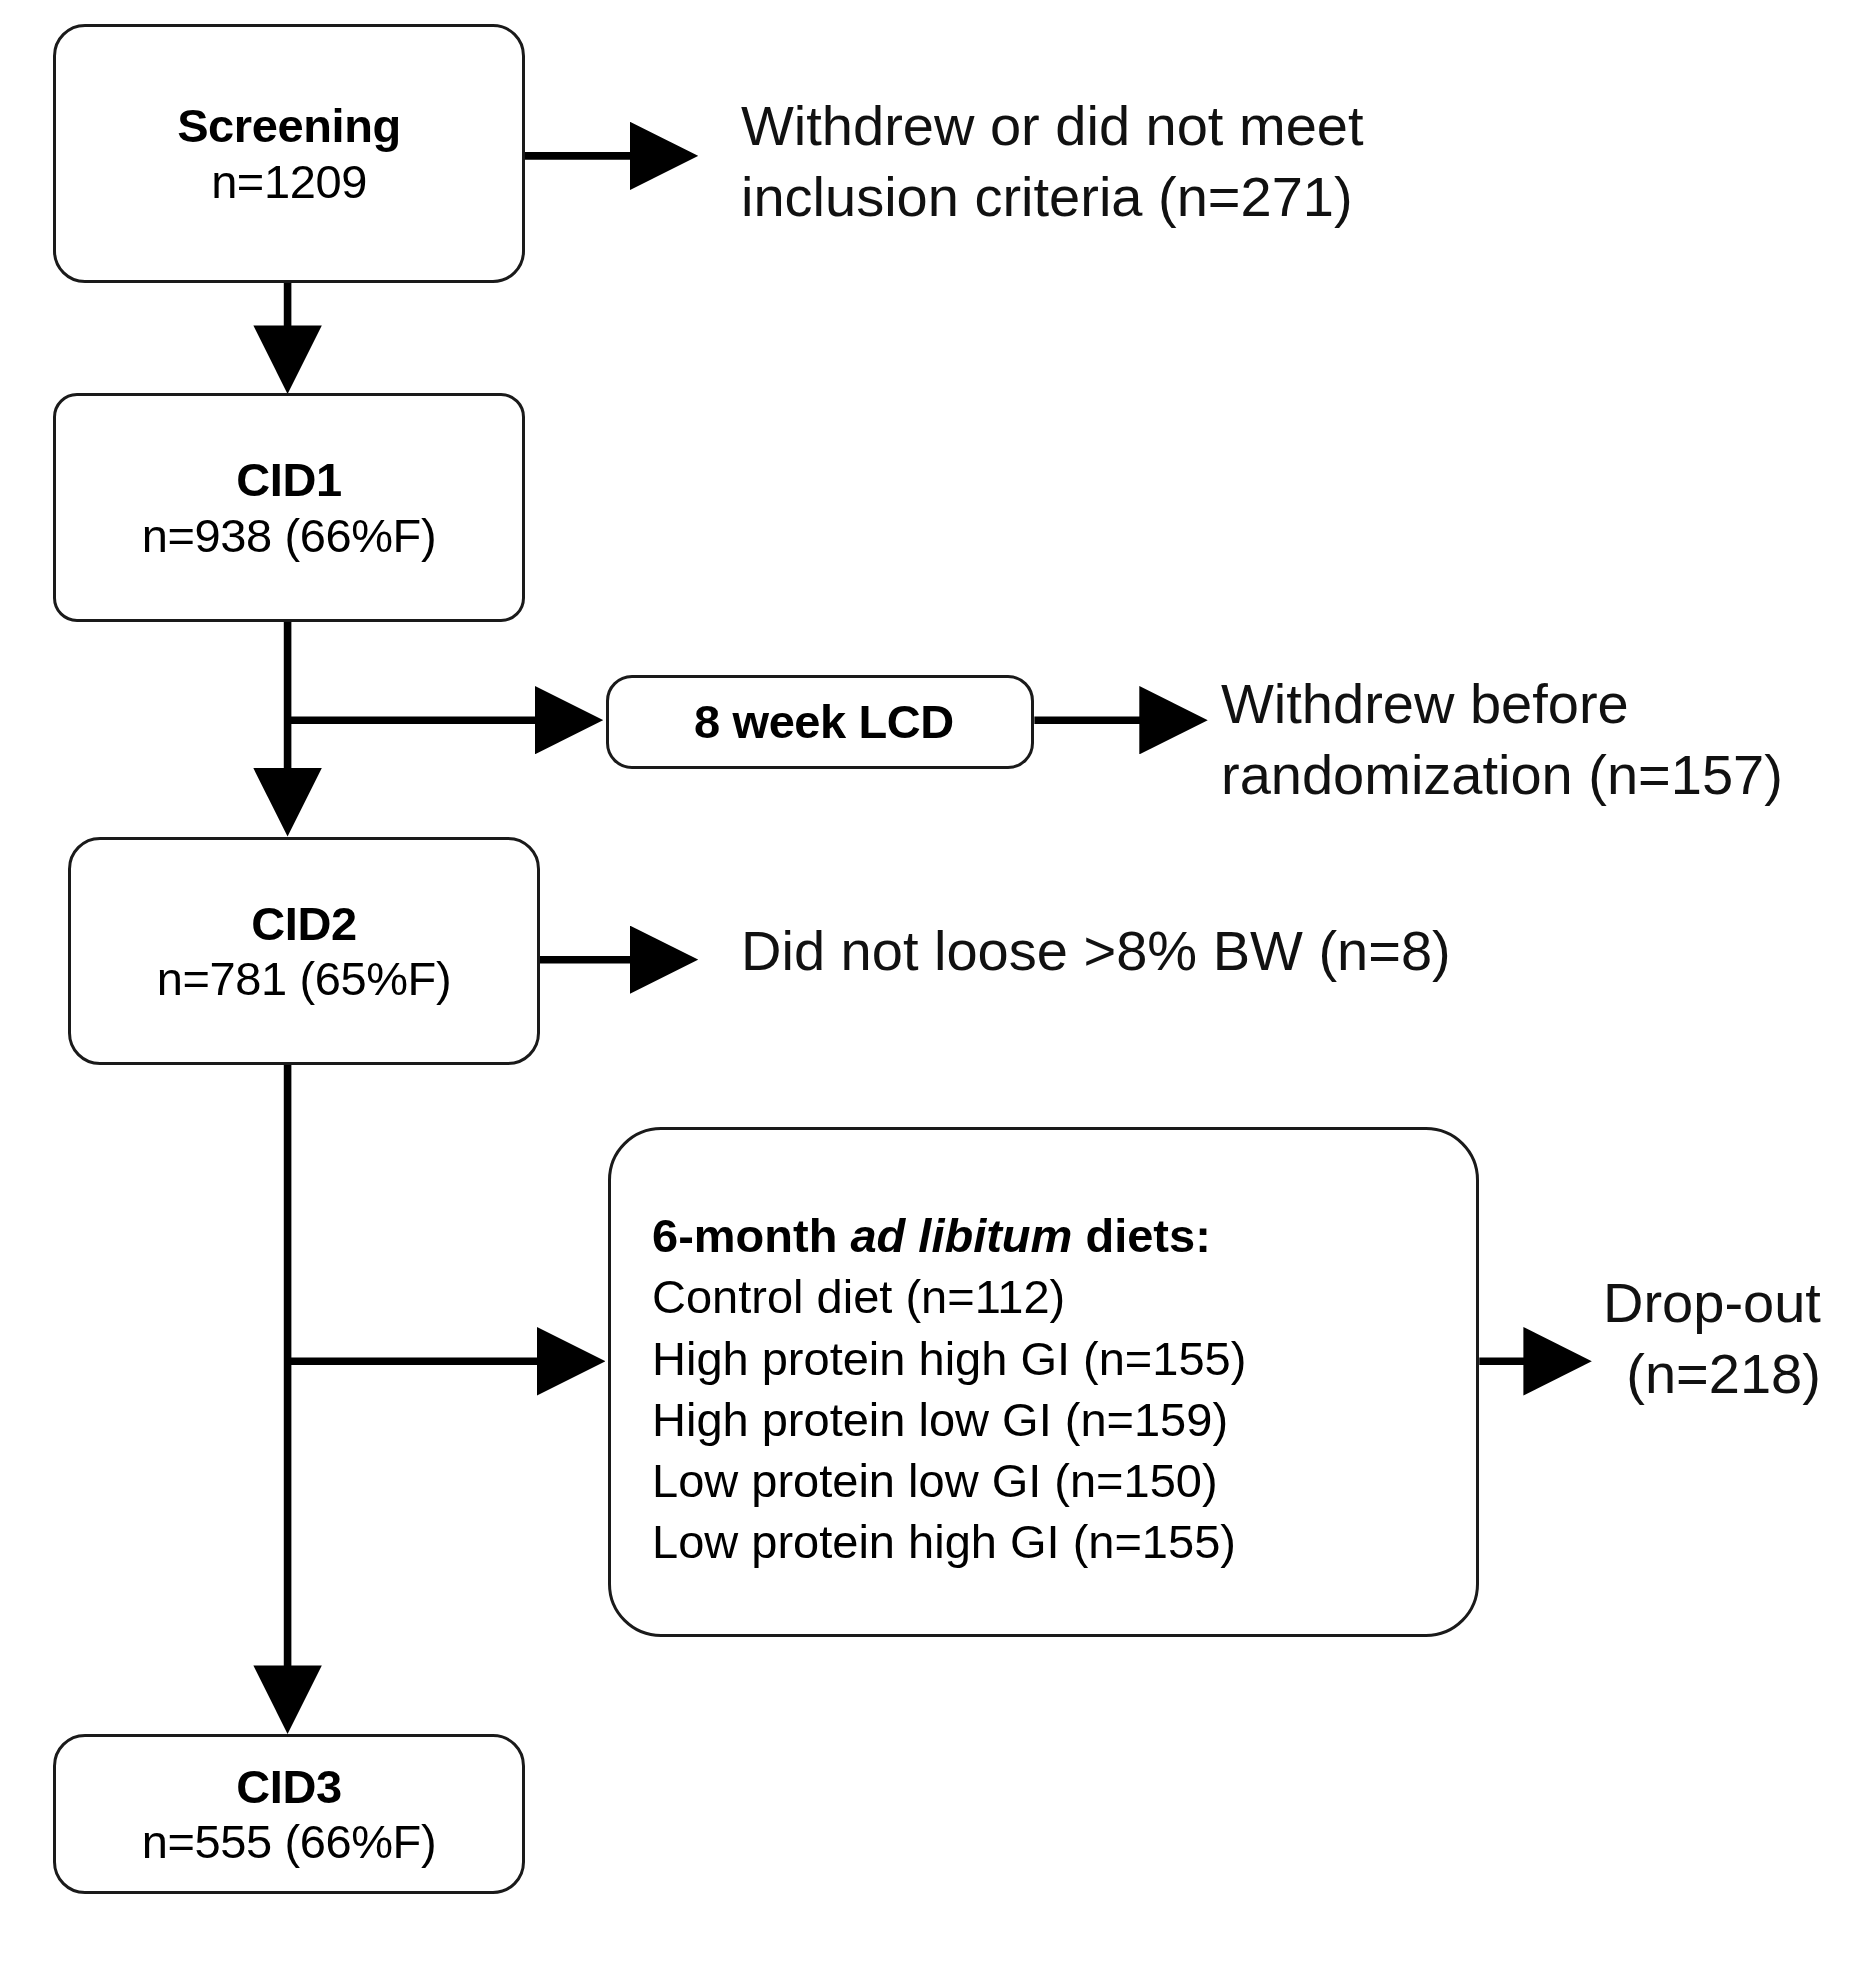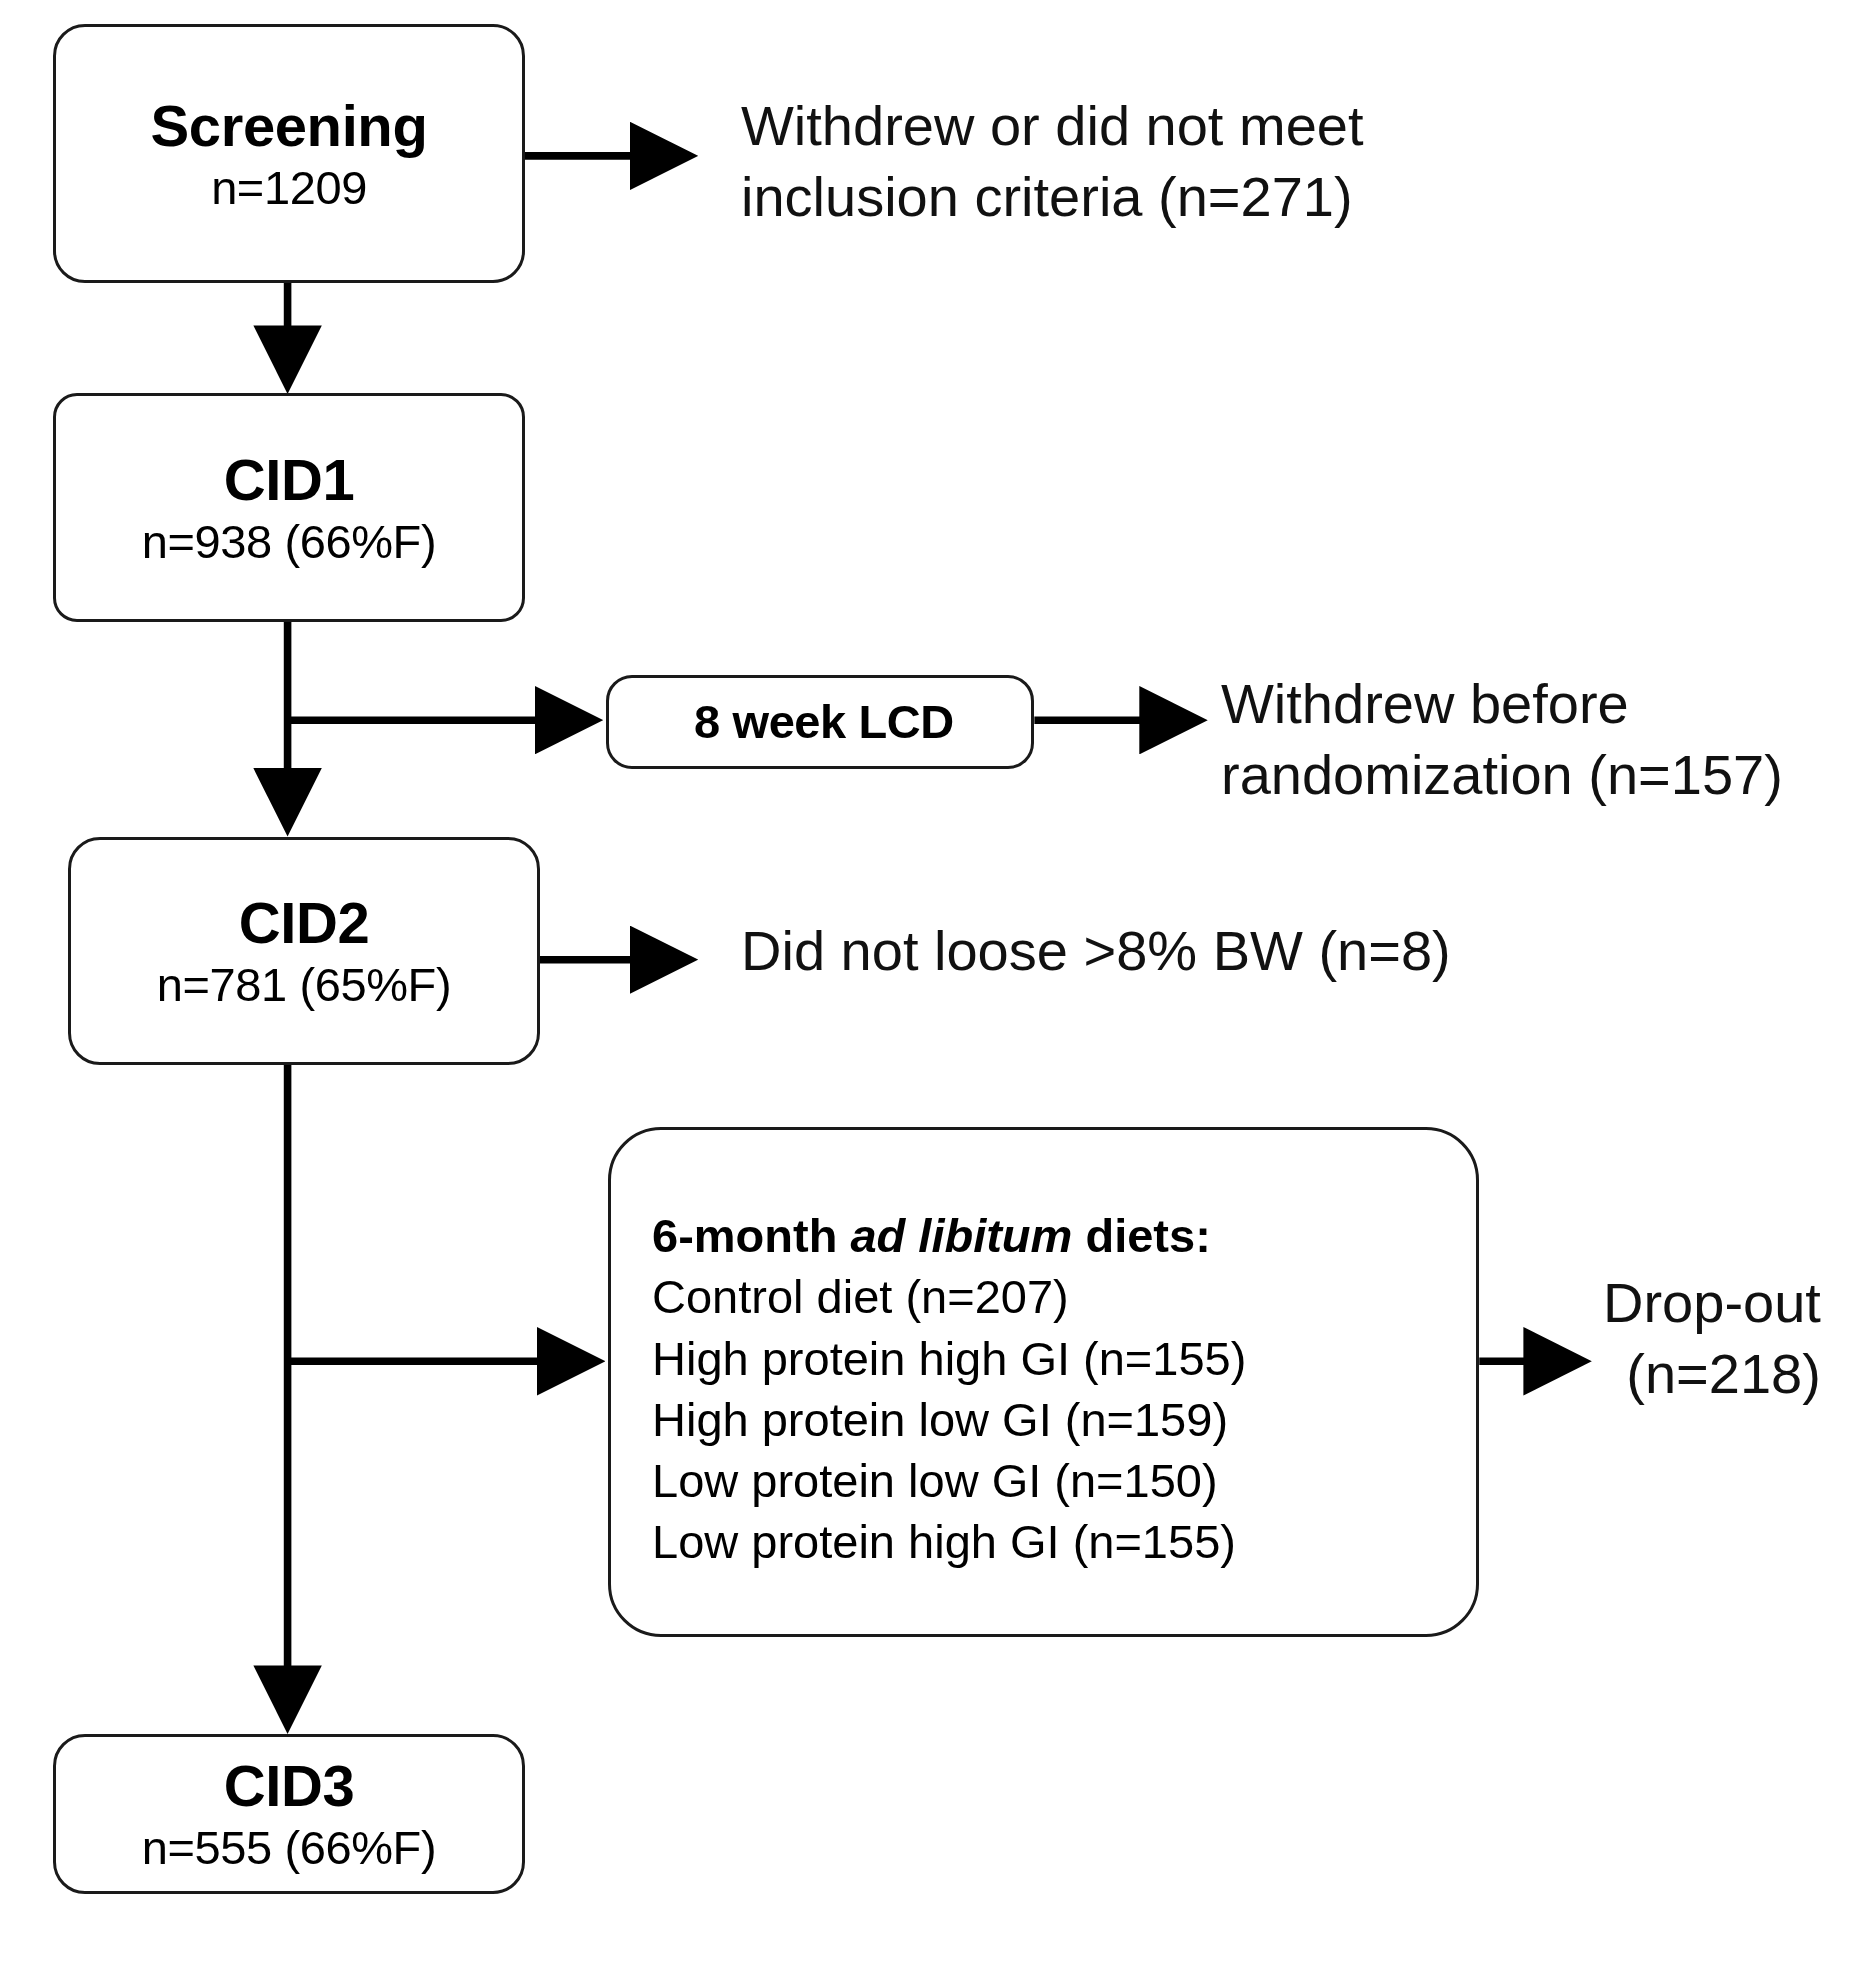--- a/index.html
+++ b/index.html
@@ -21,21 +21,21 @@
     background:#ffffff;
     display:flex;
     flex-direction:column;
     align-items:center;
     justify-content:center;
     text-align:center;
     line-height:1.18;
   }
   .node .ttl{
     font-weight:bold;
-    font-size:58px;
+    font-size:47px;
     letter-spacing:-0.4px;
   }
   .node .sub{
     font-weight:normal;
     font-size:47px;
     letter-spacing:-0.4px;
   }
   
   #n-screening{left:53px;  top:24px;   width:472px; height:259px; border-radius:32px;}
   #n-cid1     {left:53px;  top:393px;  width:472px; height:229px; border-radius:24px;}
@@ -127,21 +127,21 @@
 
   <div class="node" id="n-cid2">
     <div class="ttl">CID2</div>
     <div class="sub">n=781 (65%F)</div>
   </div>
 
   <div class="node" id="n-diets">
     <div class="dtitle">
       <span>6-month </span><i>ad libitum</i><span> diets:</span>
     </div>
-    <div class="dline">Control diet (n=207)</div>
+    <div class="dline">Control diet (n=112)</div>
     <div class="dline">High protein high GI (n=155)</div>
     <div class="dline">High protein low GI (n=159)</div>
     <div class="dline">Low protein low GI (n=150)</div>
     <div class="dline">Low protein high GI (n=155)</div>
   </div>
 
   <div class="node" id="n-cid3">
     <div class="ttl">CID3</div>
     <div class="sub">n=555 (66%F)</div>
   </div>

